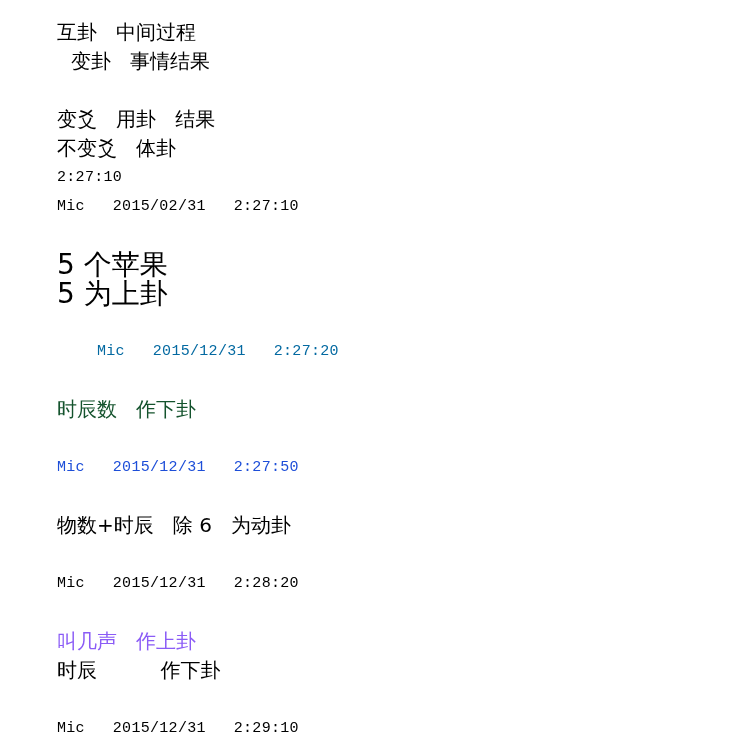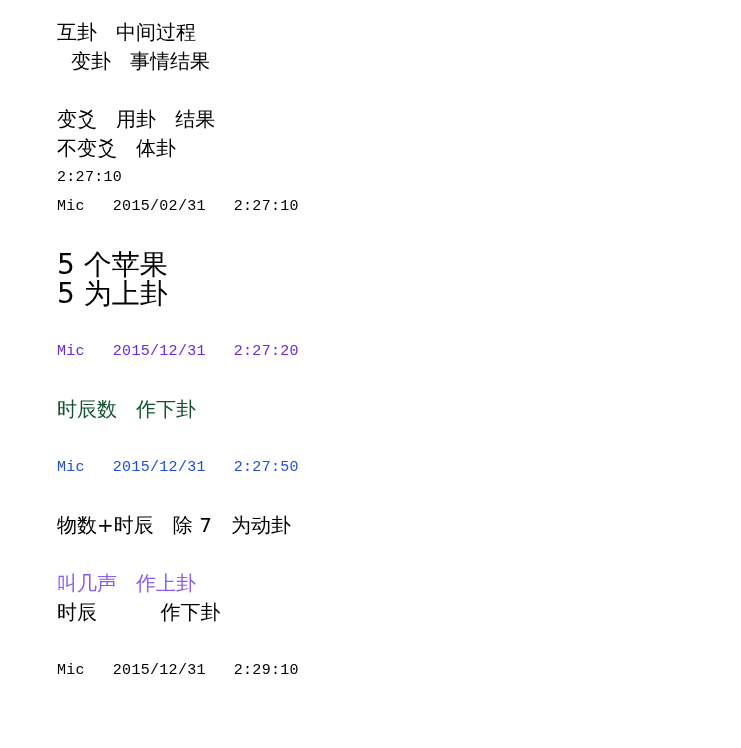--- a/index.html
+++ b/index.html
@@ -78,30 +78,33 @@
       <span class="line cjk" style="color: rgb(0, 0, 0);">变爻   用卦   结果</span>
       <span class="line cjk" style="color: rgb(0, 0, 0);">不变爻   体卦</span>
       <span class="line mono" style="color: rgb(0, 0, 0);">2:27:10</span>
       <span class="line mono" style="color: rgb(0, 0, 0);">Mic   2015/02/31   2:27:10</span>
     </div>
     <div class="block">
       <span class="line cjk-num" style="color: rgb(0, 0, 0);">5 个苹果</span>
       <span class="line cjk-num" style="color: rgb(0, 0, 0);">5 为上卦</span>
     </div>
     <div class="block">
-      <span class="line mono" style="color: #6d28d9;">Mic   2015/12/31   2:27:20</span>
+      <span class="line mono" style="color: #0369a1; margin-left: 40px;">Mic   2015/12/31   2:27:20</span>
     </div>
     <div class="block">
       <span class="line cjk" style="color: #14532d;">时辰数   作下卦</span>
     </div>
     <div class="block">
       <span class="line mono" style="color: #1d4ed8;">Mic   2015/12/31   2:27:50</span>
     </div>
     <div class="block">
-      <span class="line cjk" style="color: rgb(0, 0, 0);">物数+时辰   除 7   为动卦</span>
+      <span class="line cjk" style="color: rgb(0, 0, 0);">物数+时辰   除 6   为动卦</span>
+    </div>
+    <div class="block">
+      <span class="line mono" style="color: rgb(0, 0, 0);">Mic   2015/12/31   2:28:20</span>
     </div>
     <div class="block">
       <span class="line cjk" style="color: #8b5cf6;">叫几声   作上卦</span>
       <span class="line cjk" style="color: rgb(0, 0, 0);">时辰          作下卦</span>
     </div>
     <div class="block">
       <span class="line mono" style="color: rgb(0, 0, 0);">Mic   2015/12/31   2:29:10</span>
     </div>
   </div>
 

